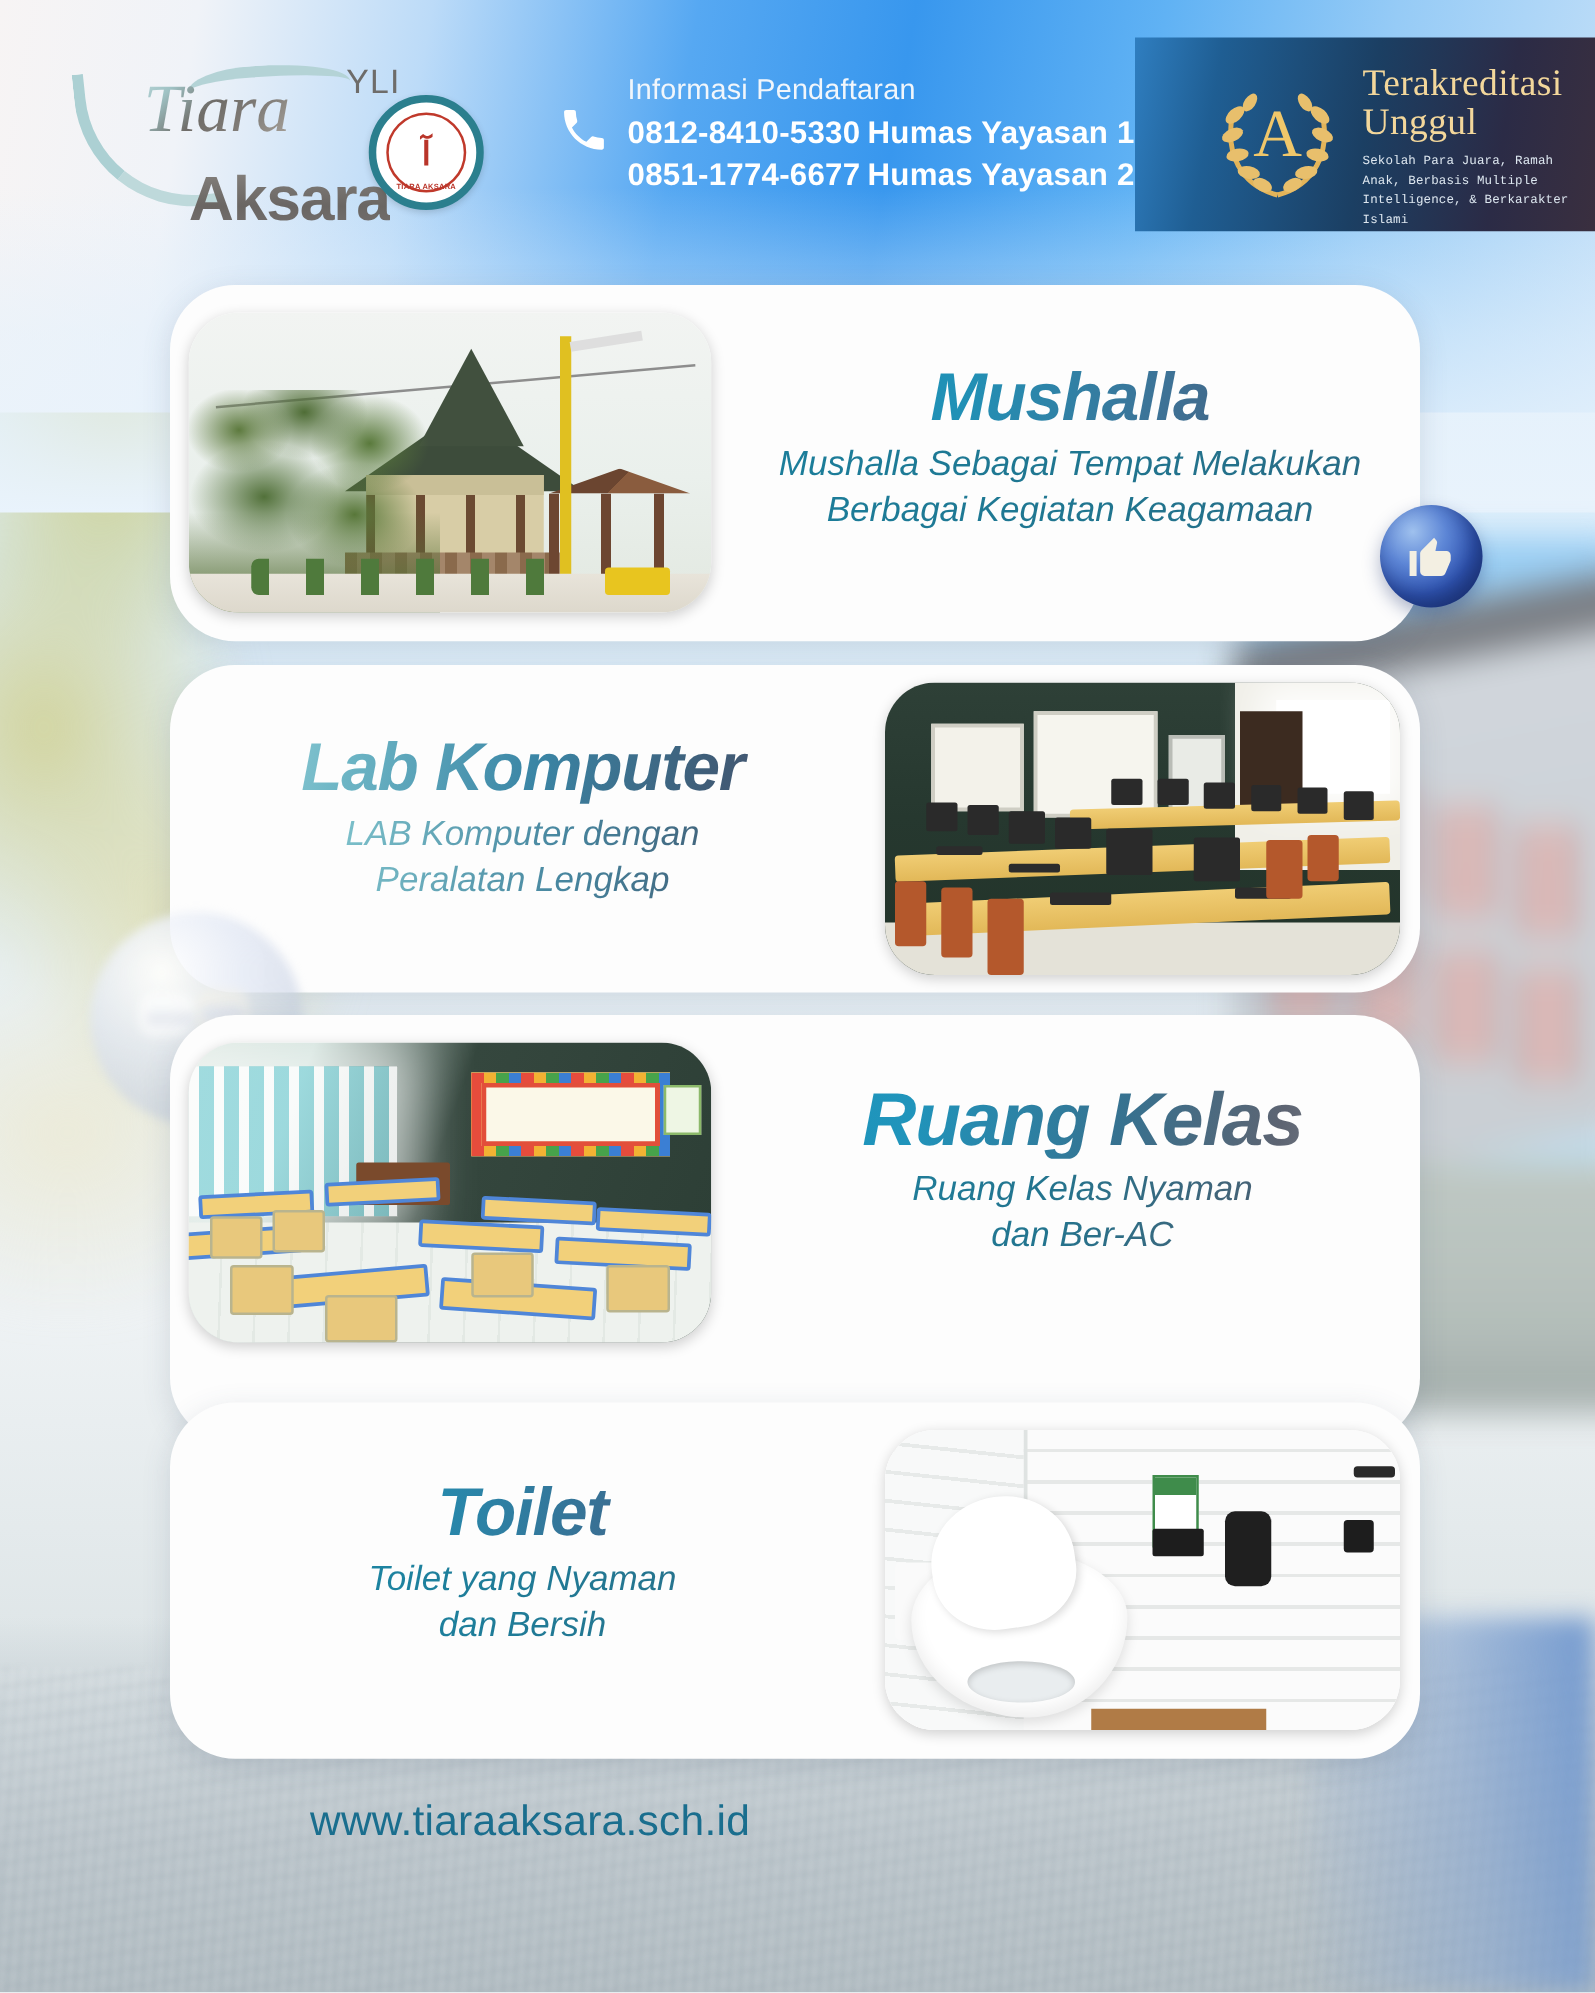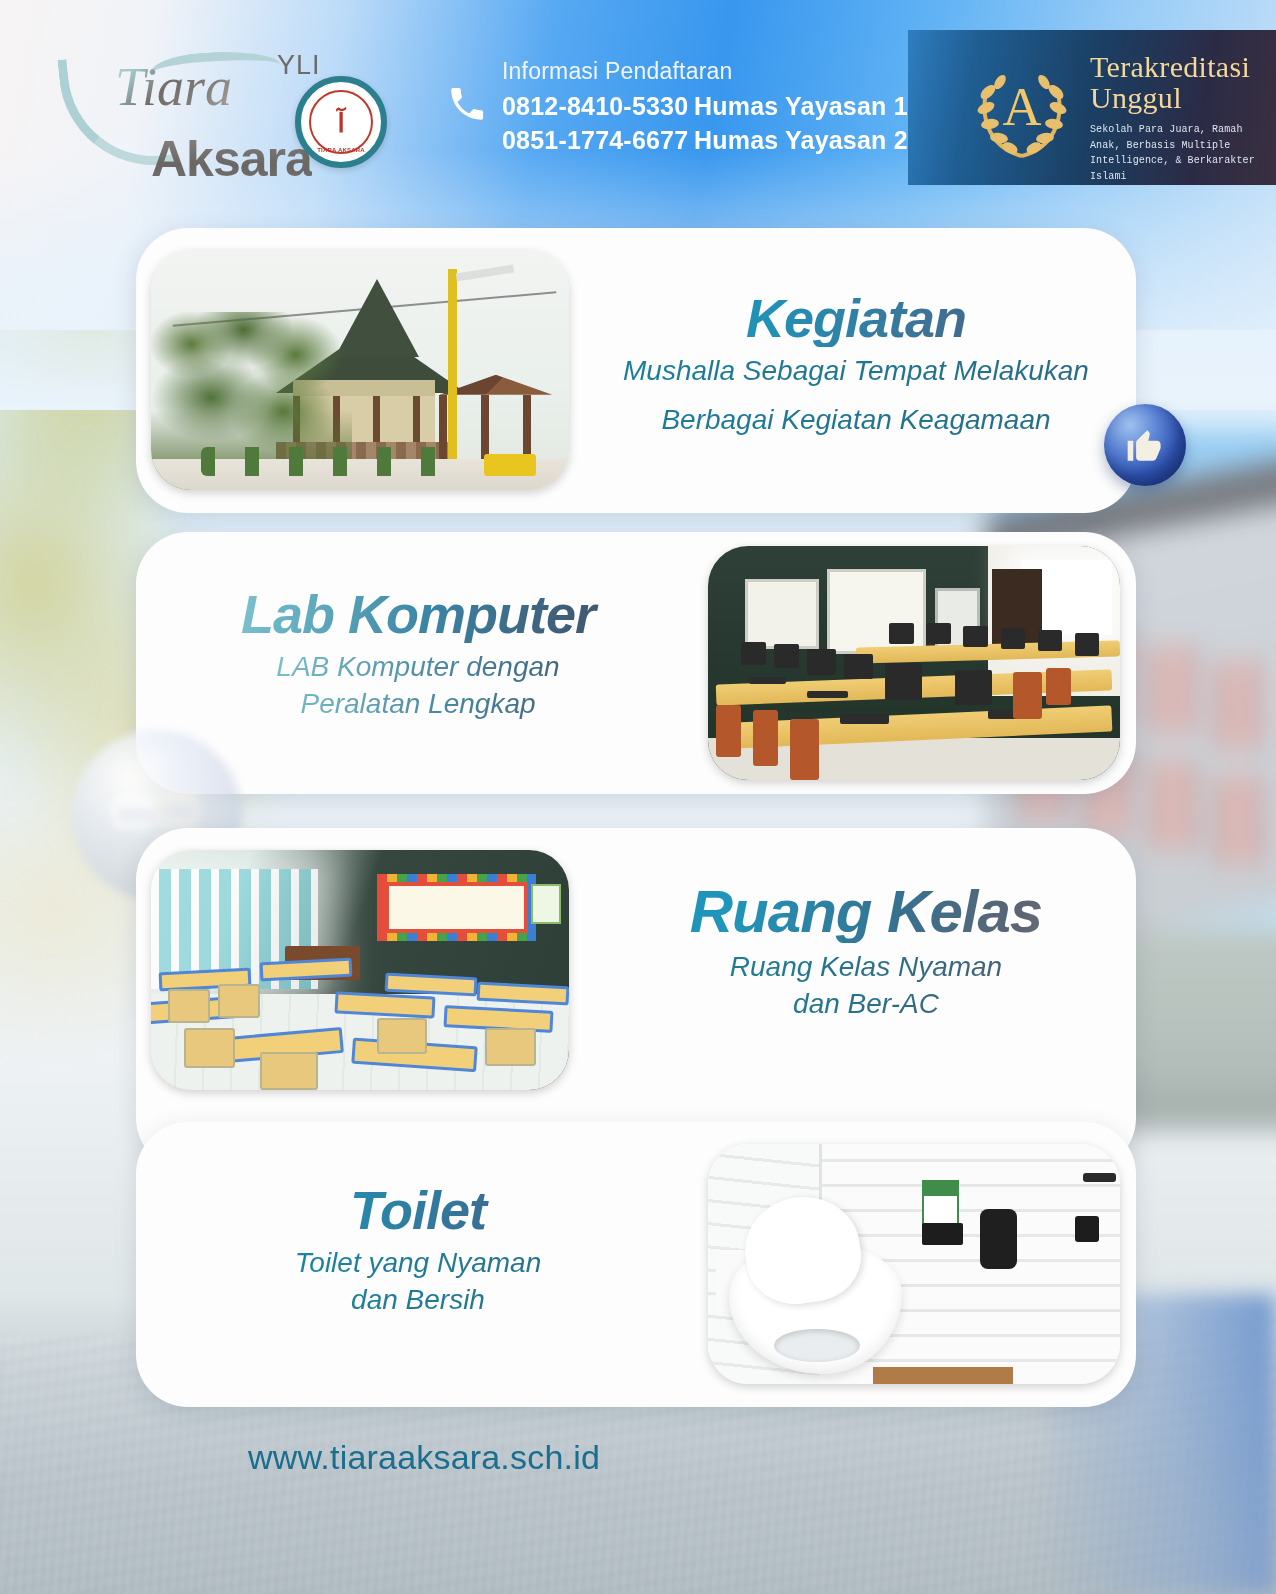--- a/index.html
+++ b/index.html
@@ -488,23 +488,23 @@
           </div>
         <div class="m-trees-l"></div>
         <div class="m-pole"></div>
         <div class="m-lamp"></div>
         <div class="m-ground"></div>
         <div class="m-bushes"></div>
         <div class="m-bin"></div>
       </div>
     </div>
     <div class="card-text" style="left:450px; top:62px; width:540px;">
-      <div class="card-title g-mushalla-t">Kegiatan</div>
+      <div class="card-title g-mushalla-t">Mushalla</div>
       <div class="card-sub g-mushalla-s">Mushalla Sebagai Tempat Melakukan</div>
-      <div class="card-sub g-mushalla-s" style="margin-top:12px">Berbagai Kegiatan Keagamaan</div>
+      <div class="card-sub g-mushalla-s" style="margin-top:0">Berbagai Kegiatan Keagamaan</div>
     </div>
   </div>
 
   <div class="sphere-like">
     <svg width="42" height="42" viewBox="0 0 24 24">
       <path fill="#f3efe2" d="M9.2 21h7.3c.9 0 1.7-.55 2-1.4l2.3-5.4c.07-.18.1-.38.1-.58V11.6c0-1.1-.9-2-2-2h-5l.76-3.65.02-.25c0-.41-.17-.79-.44-1.06L13.3 3.5 7.5 9.32c-.37.36-.58.86-.58 1.38V19c0 1.1.9 2 2 2zM2.1 9.6h3.2V21H2.1z"></path>
     </svg>
   </div>
 
   <div class="card" style="left:136px; top:532px; width:1000px; height:262px;">
@@ -558,21 +558,21 @@
 
   <div class="sphere-left">
     <svg width="120" height="100" viewBox="0 0 120 100" opacity="0.55">
       <rect x="14" y="30" width="44" height="34" rx="11" fill="#ffffff"></rect>
       <rect x="60" y="26" width="42" height="38" rx="12" fill="#f4f2ea"></rect>
       <rect x="20" y="44" width="40" height="12" rx="6" fill="#e6e9f1"></rect>
       <rect x="64" y="40" width="34" height="12" rx="6" fill="#dfe3ee"></rect>
     </svg>
   </div>
 
-  <div class="card" style="left:136px; top:812px; width:1000px; height:342px;margin-top:16px;">
+  <div class="card" style="left:136px; top:812px; width:1000px; height:342px;">
     <div class="card-photo" style="left:15px; top:22px; width:418px; height:240px;">
       <div class="ph">
         <div class="c-wall"></div>
         <div class="c-windows"></div>
         <div class="c-board">
             <div class="c-board-deco"></div>
           </div>
         <div class="c-poster"></div>
         <div class="c-teacherdesk"></div>
         <div class="c-floor"></div>

